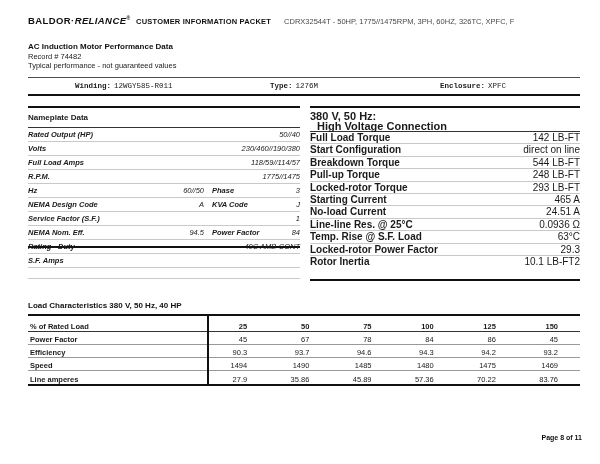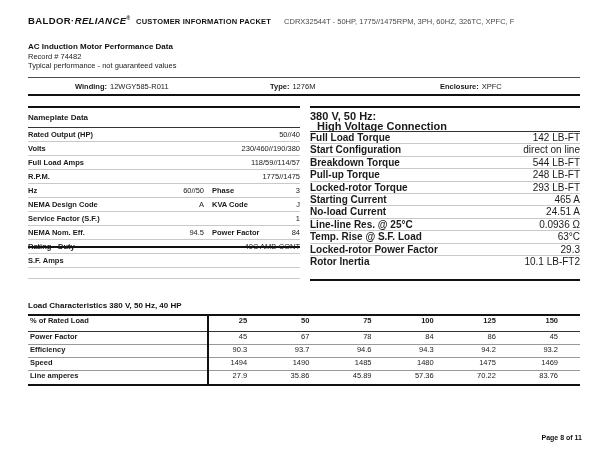--- a/index.html
+++ b/index.html
@@ -13,51 +13,51 @@
   .logo .logo-r{font-style:italic;}
   .logo .logo-mark{font-size:5px;vertical-align:super;letter-spacing:0;}
   .packet-title{font-weight:bold;font-size:7.5px;margin-left:6px;letter-spacing:.2px;color:#111;}
   .product-line{font-size:7.5px;color:#4a4a4a;margin-left:13px;}
   
   .title-block{position:absolute;top:42px;left:28px;font-size:7.5px;line-height:9.5px;color:#222;}
   .title-block .t1{font-weight:bold;font-size:8px;color:#111;}
   
   .info-row{position:absolute;top:77px;left:28px;width:552px;height:19px;
     border-top:1px solid #4d4d4d;border-bottom:2px solid #111;box-sizing:border-box;}
-  .info-cell{position:absolute;top:0;height:100%;display:flex;align-items:center;font-size:7.5px;}
+  .info-cell{position:absolute;top:0;height:100%;display:flex;align-items:center;font-size:7.5px;font-family:Liberation Mono, monospace;}
   .ic1{left:47px}.ic2{left:242px}.ic3{left:412px}
   .info-label{font-weight:bold;margin-right:3px;}
   
   .np-table{position:absolute;top:106px;left:28px;width:272px;height:142px;
     border-top:2px solid #111;border-bottom:2px solid #111;box-sizing:border-box;}
   .np-header{height:20px;border-bottom:1px solid #333;display:flex;align-items:center;
     font-weight:bold;font-size:8px;box-sizing:border-box;}
   .np-row{height:14px;border-bottom:1px solid #c9c9c9;display:flex;align-items:center;
     font-size:7.5px;box-sizing:border-box;}
   .np-rows::after{content:"";display:block;height:10px;border-bottom:1px solid #c9c9c9;}
-  .np-cell{display:flex;justify-content:space-between;align-items:flex-end;}
+  .np-cell{display:flex;justify-content:space-between;align-items:flex-end;font-style:italic;}
   .np-cell .lbl{font-weight:bold;}
   .c1{flex:2;}
   .c2{flex:1;padding-left:8px;}
   
   .hv-table{position:absolute;top:106px;left:310px;width:270px;height:175px;
     border-top:2px solid #111;border-bottom:2px solid #111;box-sizing:border-box;}
   .hv-header{height:24px;border-bottom:1px solid #333;font-weight:bold;font-size:11px;
     line-height:10px;padding-top:3px;box-sizing:border-box;}
   .hv-header .l2{padding-left:7px;}
   .hv-row{height:12.4px;border-bottom:1px solid #c9c9c9;display:flex;justify-content:space-between;
     align-items:flex-start;font-size:10px;box-sizing:border-box;}
   .hv-rows .hv-row:last-child{border-bottom:none;}
   .hv-row .lbl{font-weight:bold;}
   
   .load-title{position:absolute;top:301px;left:28px;font-weight:bold;font-size:8px;color:#111;}
   .load-table{position:absolute;top:314px;left:28px;width:552px;
     border-top:2px solid #111;border-bottom:2px solid #111;box-sizing:border-box;}
   .load-divider{position:absolute;left:179px;top:0;bottom:0;width:2px;background:#111;}
-  .load-row{display:flex;height:13px;align-items:flex-start;font-size:7.5px;
+  .load-row{display:flex;height:13px;align-items:flex-end;font-size:7.5px;
     border-bottom:1px solid #999;box-sizing:border-box;}
   .load-row.header{height:16px;border-bottom:1px solid #333;}
   .load-row.header .load-val{font-weight:bold;}
   .load-table .load-row:last-child{border-bottom:none;}
   .load-label{width:179px;padding-left:2px;box-sizing:border-box;font-weight:bold;}
   .load-val{flex:1;text-align:right;padding-right:22px;box-sizing:border-box;}
   
   .footer{position:absolute;top:434px;right:18px;font-weight:bold;font-size:7px;color:#111;}
 </style>
 </head>

